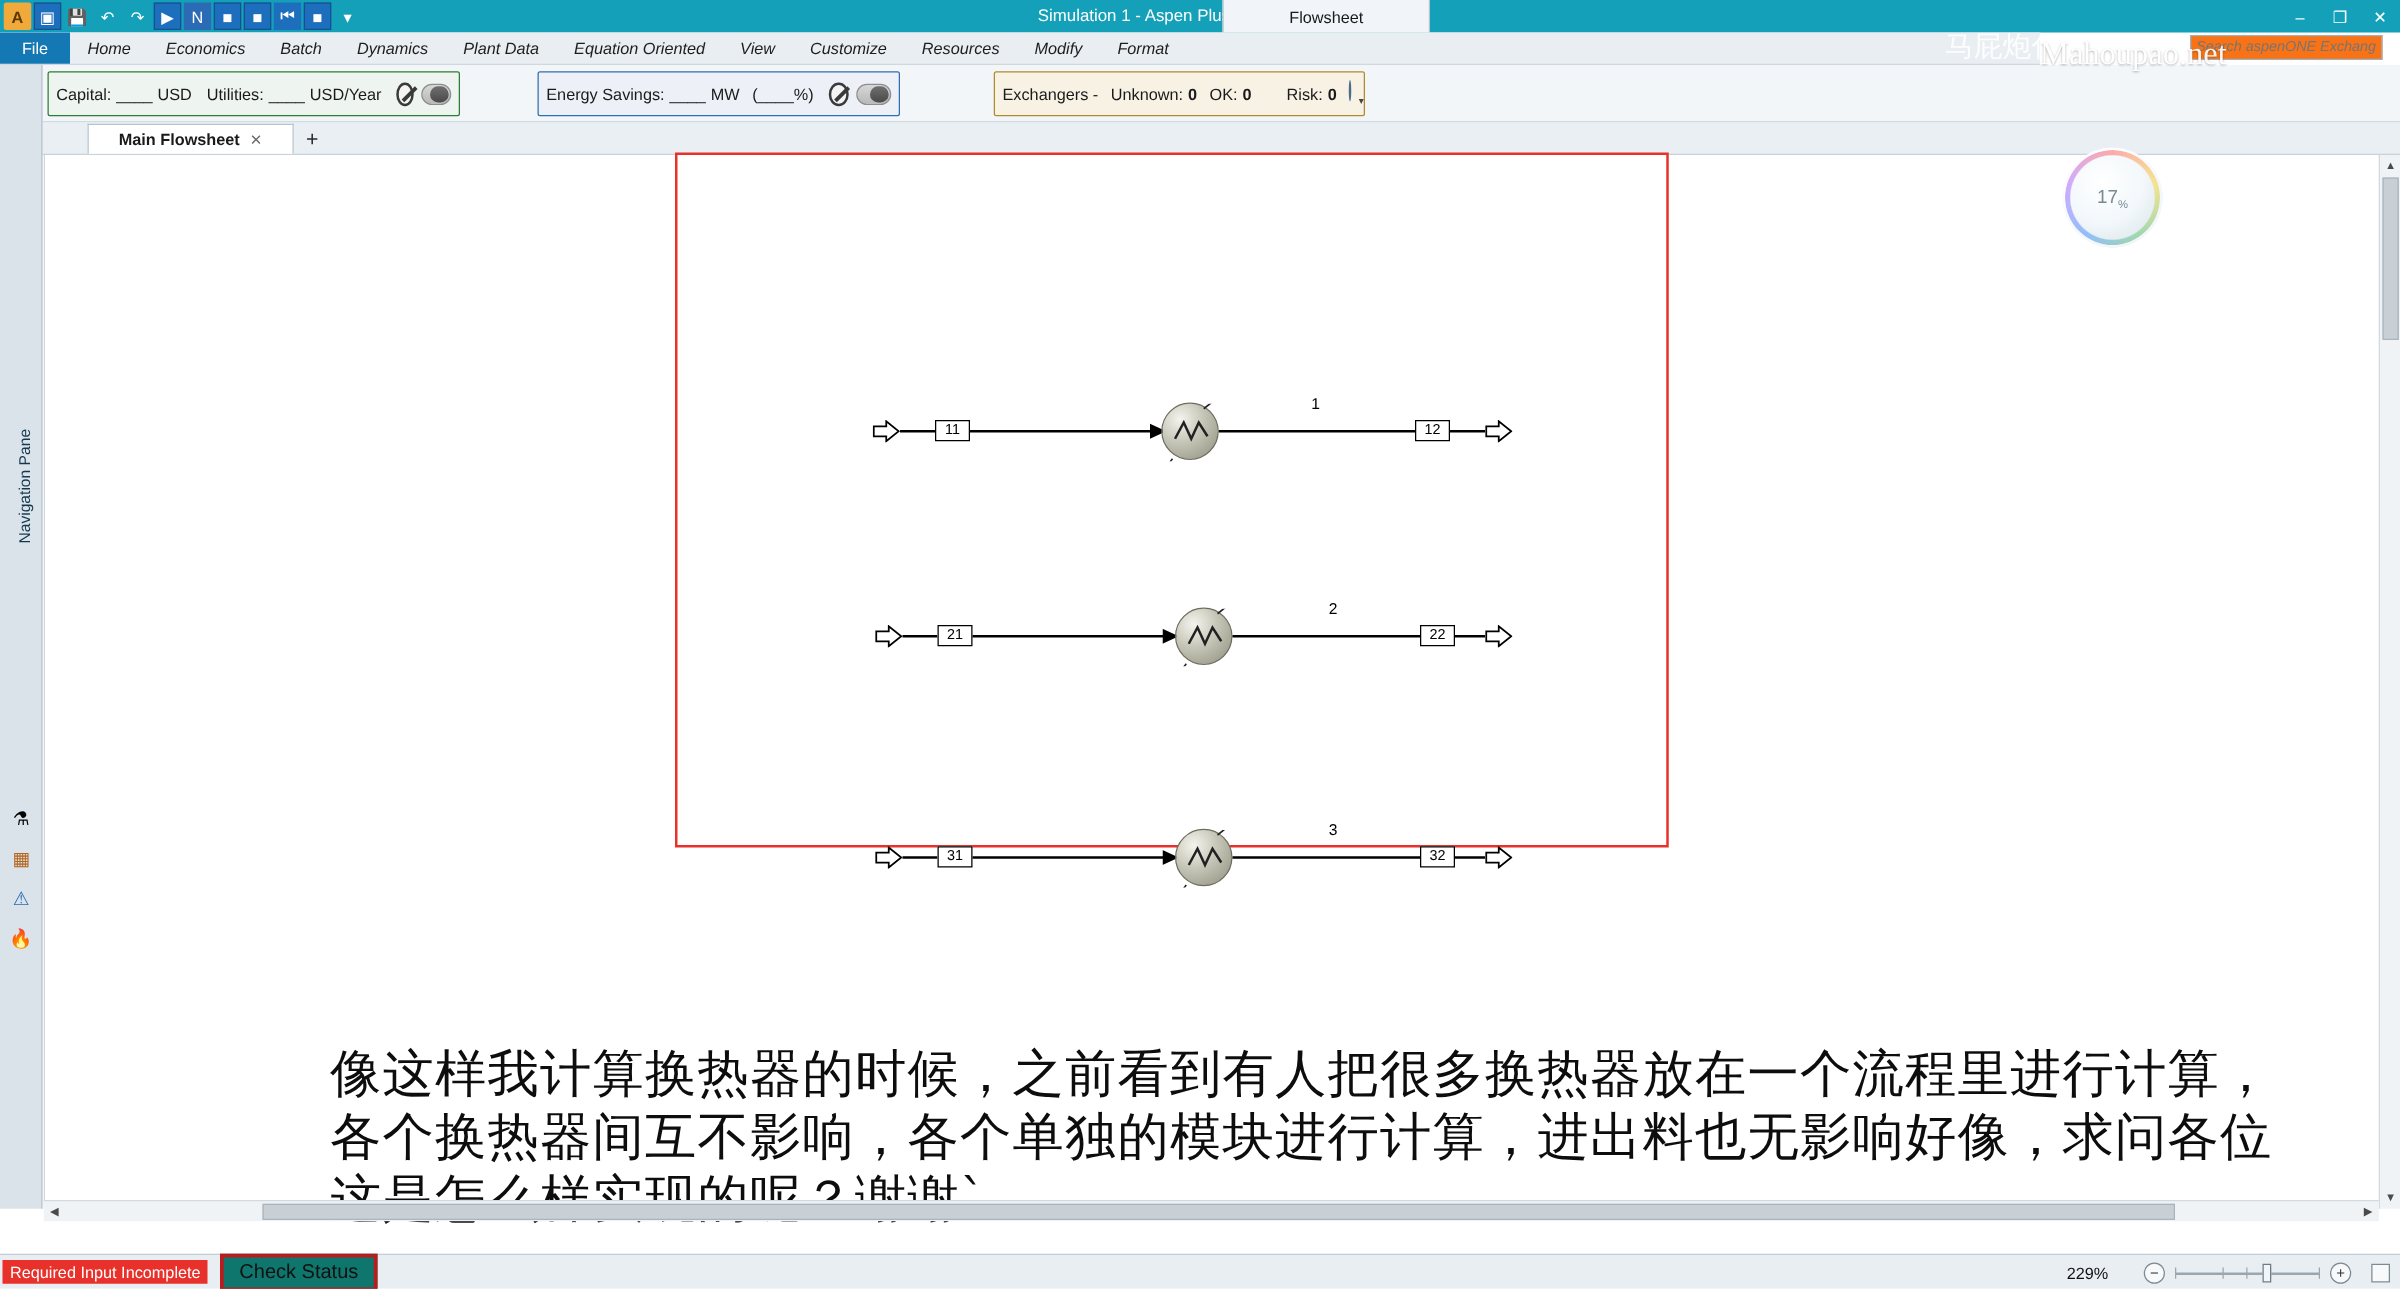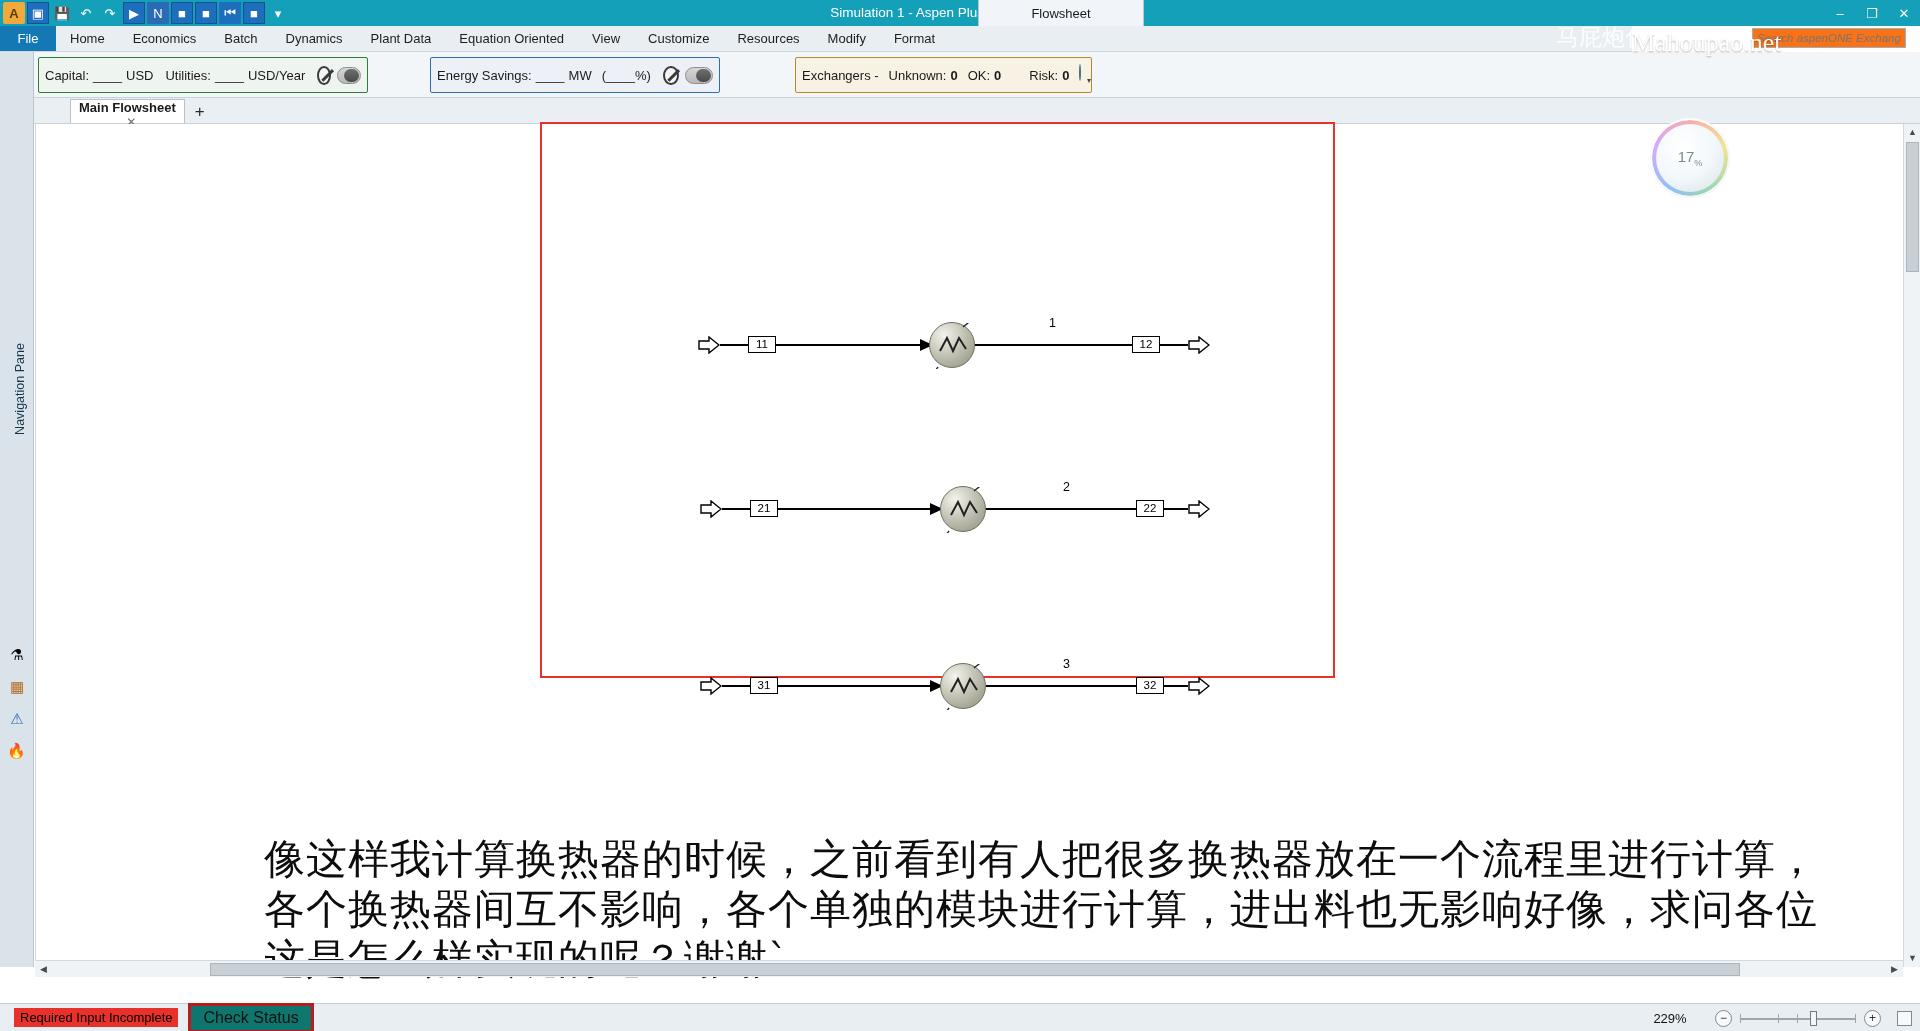--- a/index.html
+++ b/index.html
@@ -52,21 +52,21 @@
     background:#e9eef2; display:flex; align-items:stretch;
     border-bottom:1px solid #cfd8de;
   }
   #file-tab {
     width:56px; background:#1478b4; color:#fff; font-size:13px;
     display:flex; align-items:center; justify-content:center;
     font-weight:normal;
   }
   .rtab {
     padding:0 14px; font-size:13px; color:#1d1d1d;
-    display:flex; align-items:center; white-space:nowrap;
+    display:flex; align-items:center; white-space:nowrap;font-style:italic;
   }
   #search-box {
     position:absolute; right:14px; top:28px; width:154px; height:20px;
     background:#f97316; border:1px solid #9fb0bd; font-size:11.5px;
     color:#3b3b3b; font-style:italic; padding:0 4px; line-height:18px;
   }
   
   #ribbon-body {
     position:absolute; left:0; top:52px; width:1920px; height:46px;
     background:#f3f6f8; border-bottom:1px solid #c8d2d9;
@@ -116,23 +116,22 @@
     position:absolute; right:-6px; bottom:0; font-size:8px; color:#444;
   }
   
   #sheet-tabs {
     position:absolute; left:0; top:98px; width:1920px; height:26px;
     background:#eaeff3; border-bottom:1px solid #c8d2d9;
     display:flex; align-items:flex-end; padding-left:70px;
   }
   #sheet-tab-main {
     height:24px; background:#ffffff; border:1px solid #b7c3cc; border-bottom:none;
-    display:flex; align-items:center; padding:0 8px; font-size:13px; font-weight:bold;
+    display:flex; align-items:center; padding:0 24px; font-size:13px; font-weight:bold;
     color:#1a1a1a;
-    flex-direction:column;
   }
   #sheet-tab-main .x { margin-left:8px; color:#6b6b6b; font-size:12px; font-weight:normal; }
   #sheet-tab-add {
     margin-left:10px; font-size:17px; color:#2a2a2a; line-height:22px;
   }
   
   #left-pane {
     position:absolute; left:0; top:52px; width:34px; height:915px;
     background:#dbe3ea; border-right:1px solid #b9c4cd;
   }
@@ -205,22 +204,22 @@
     position:absolute; top:2px; width:13px; height:13px; font-size:9px;
     text-align:center; line-height:13px; color:#4a4a4a;
   }
   
   #statusbar {
     position:absolute; left:0; bottom:0; width:1920px; height:28px;
     background:#e9eef2; border-top:1px solid #c4ced6;
     display:flex; align-items:center;
   }
   #status-required {
-    background:#e8312a; color:#000000; font-size:13px;
-    padding:2px 6px; margin-left:14px;
+    background:#e8312a; color:#ffffff; font-size:13px;
+    padding:2px 6px; margin-left:2px;
   }
   #status-check {
     background:#0f766e; border:3px solid #b91c1c; font-size:16px;
     padding:3px 12px; margin-left:10px; color:#111;
   }
   #zoom-area {
     position:absolute; right:8px; top:0; height:28px;
     display:flex; align-items:center; font-size:13px; color:#111;
   }
   #zoom-pct { width:54px; text-align:center; margin-right:10px; }

